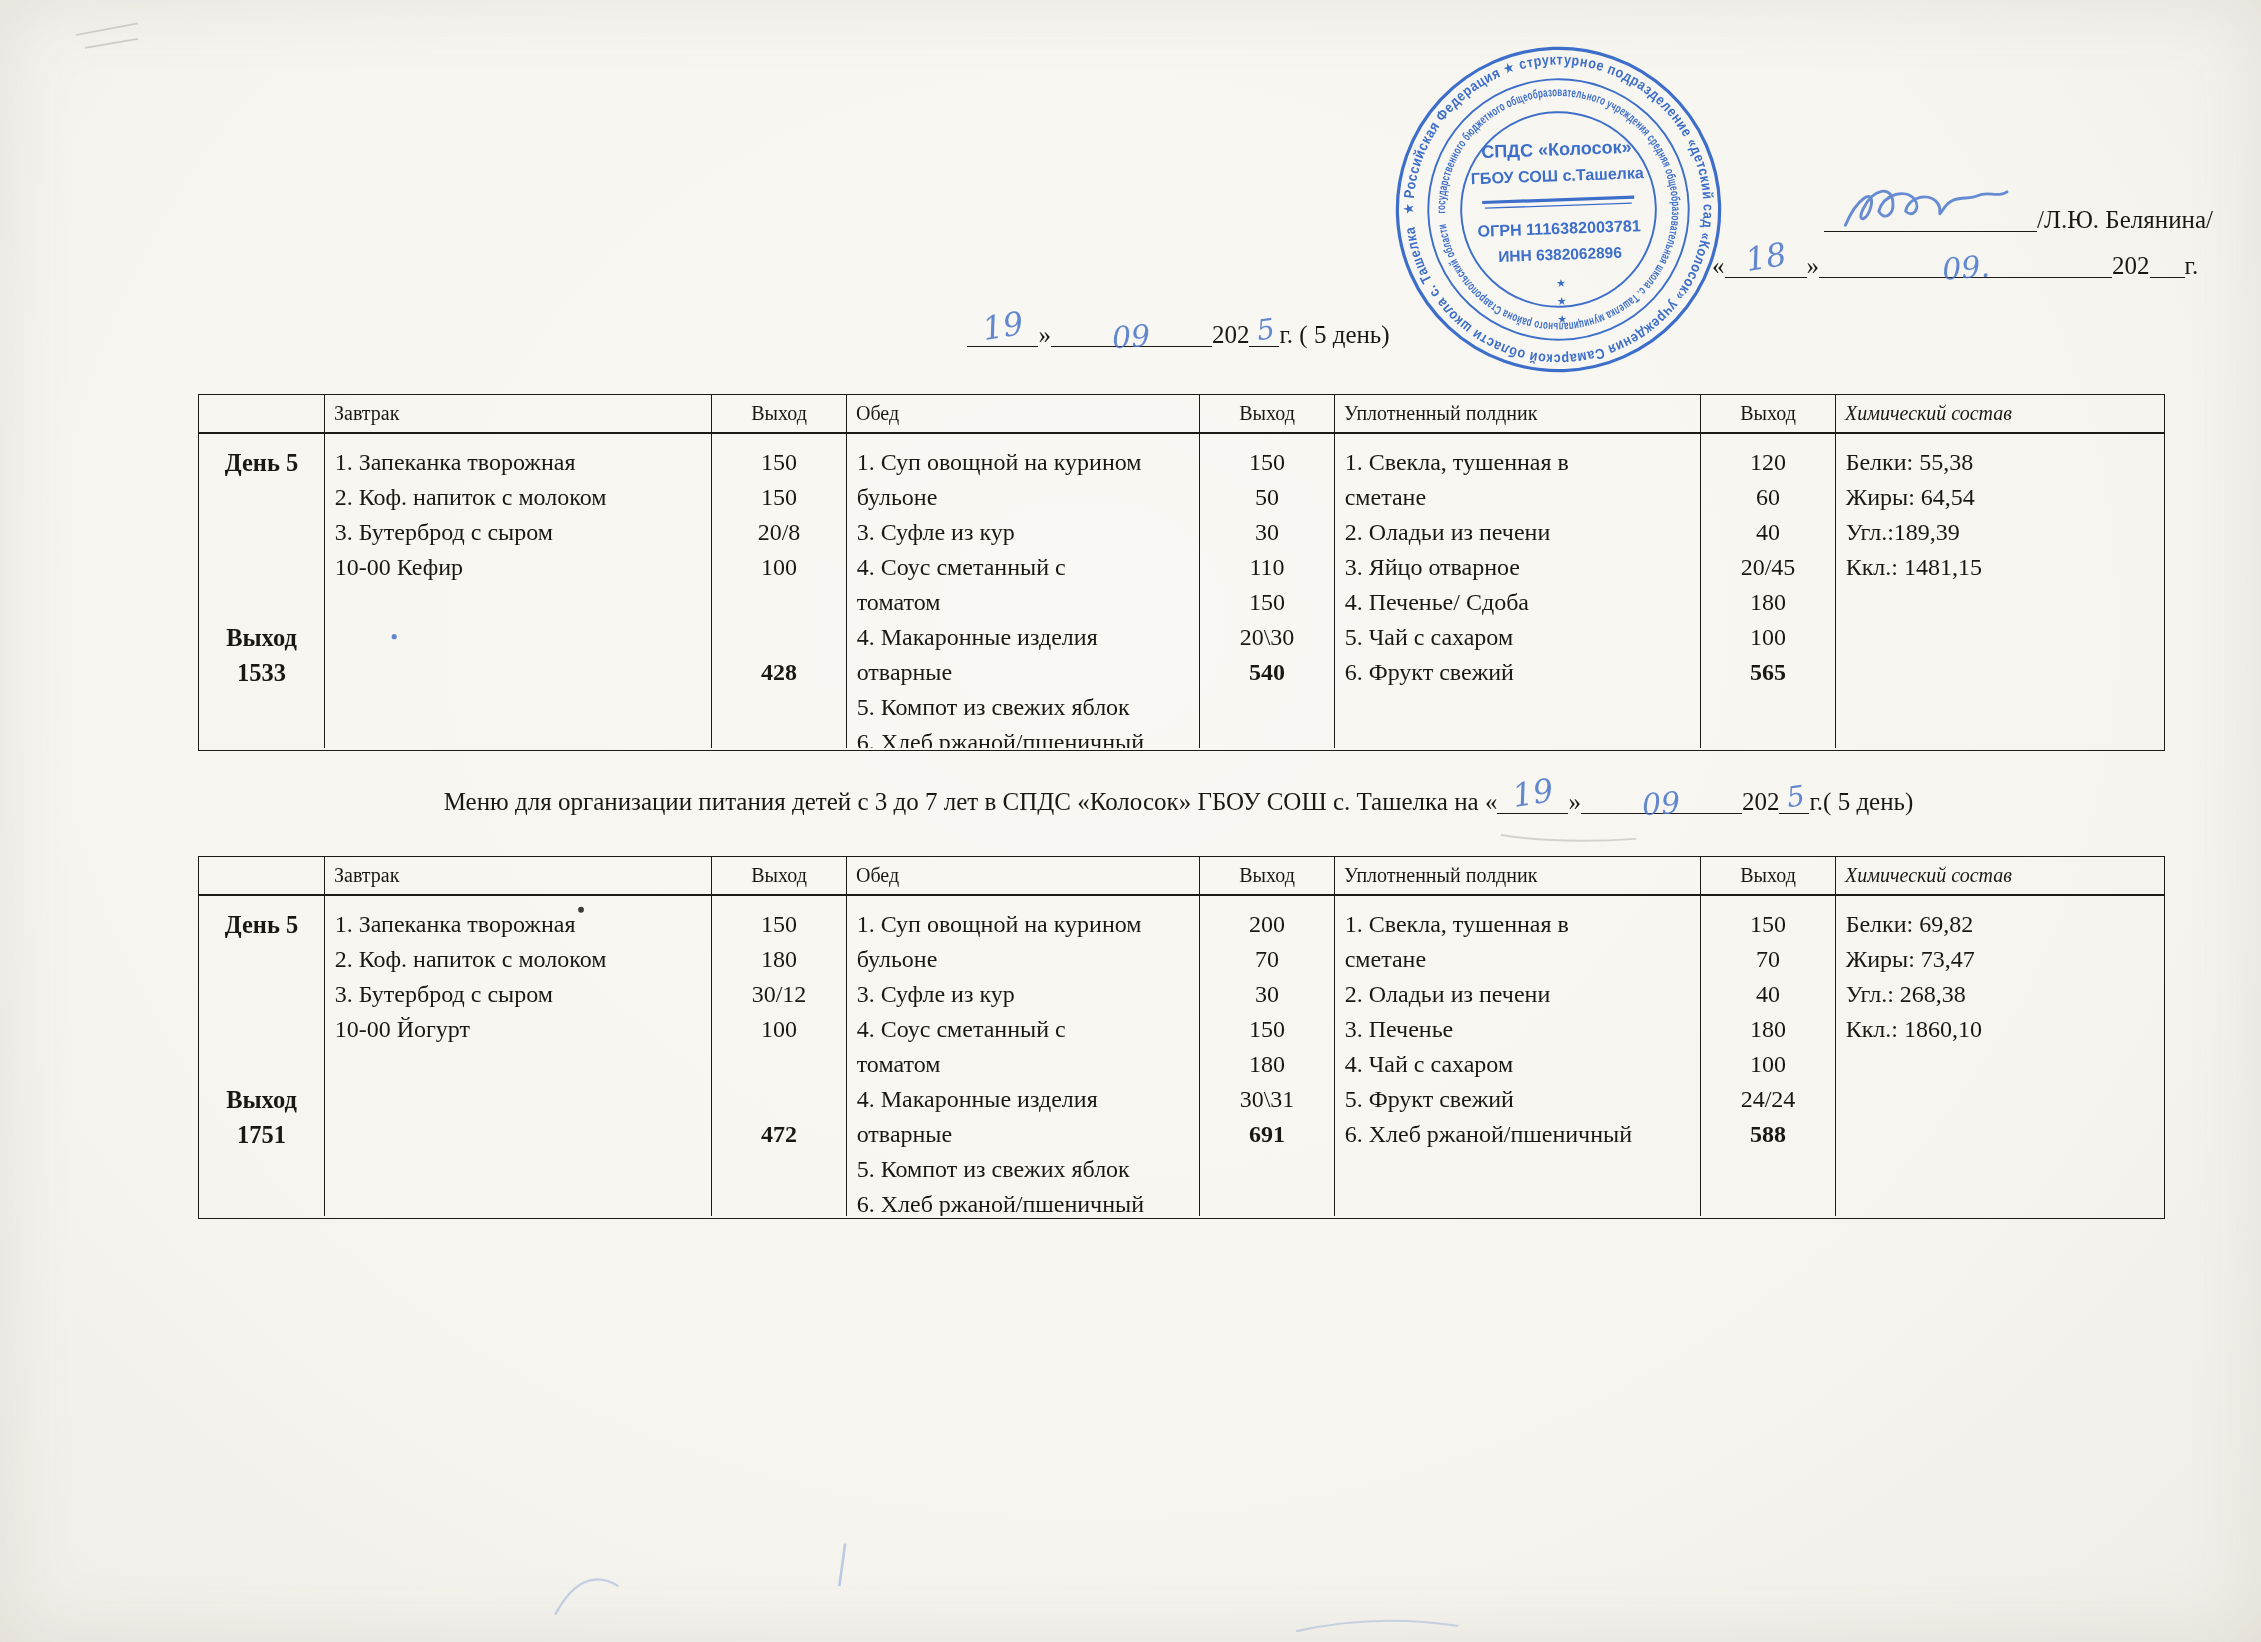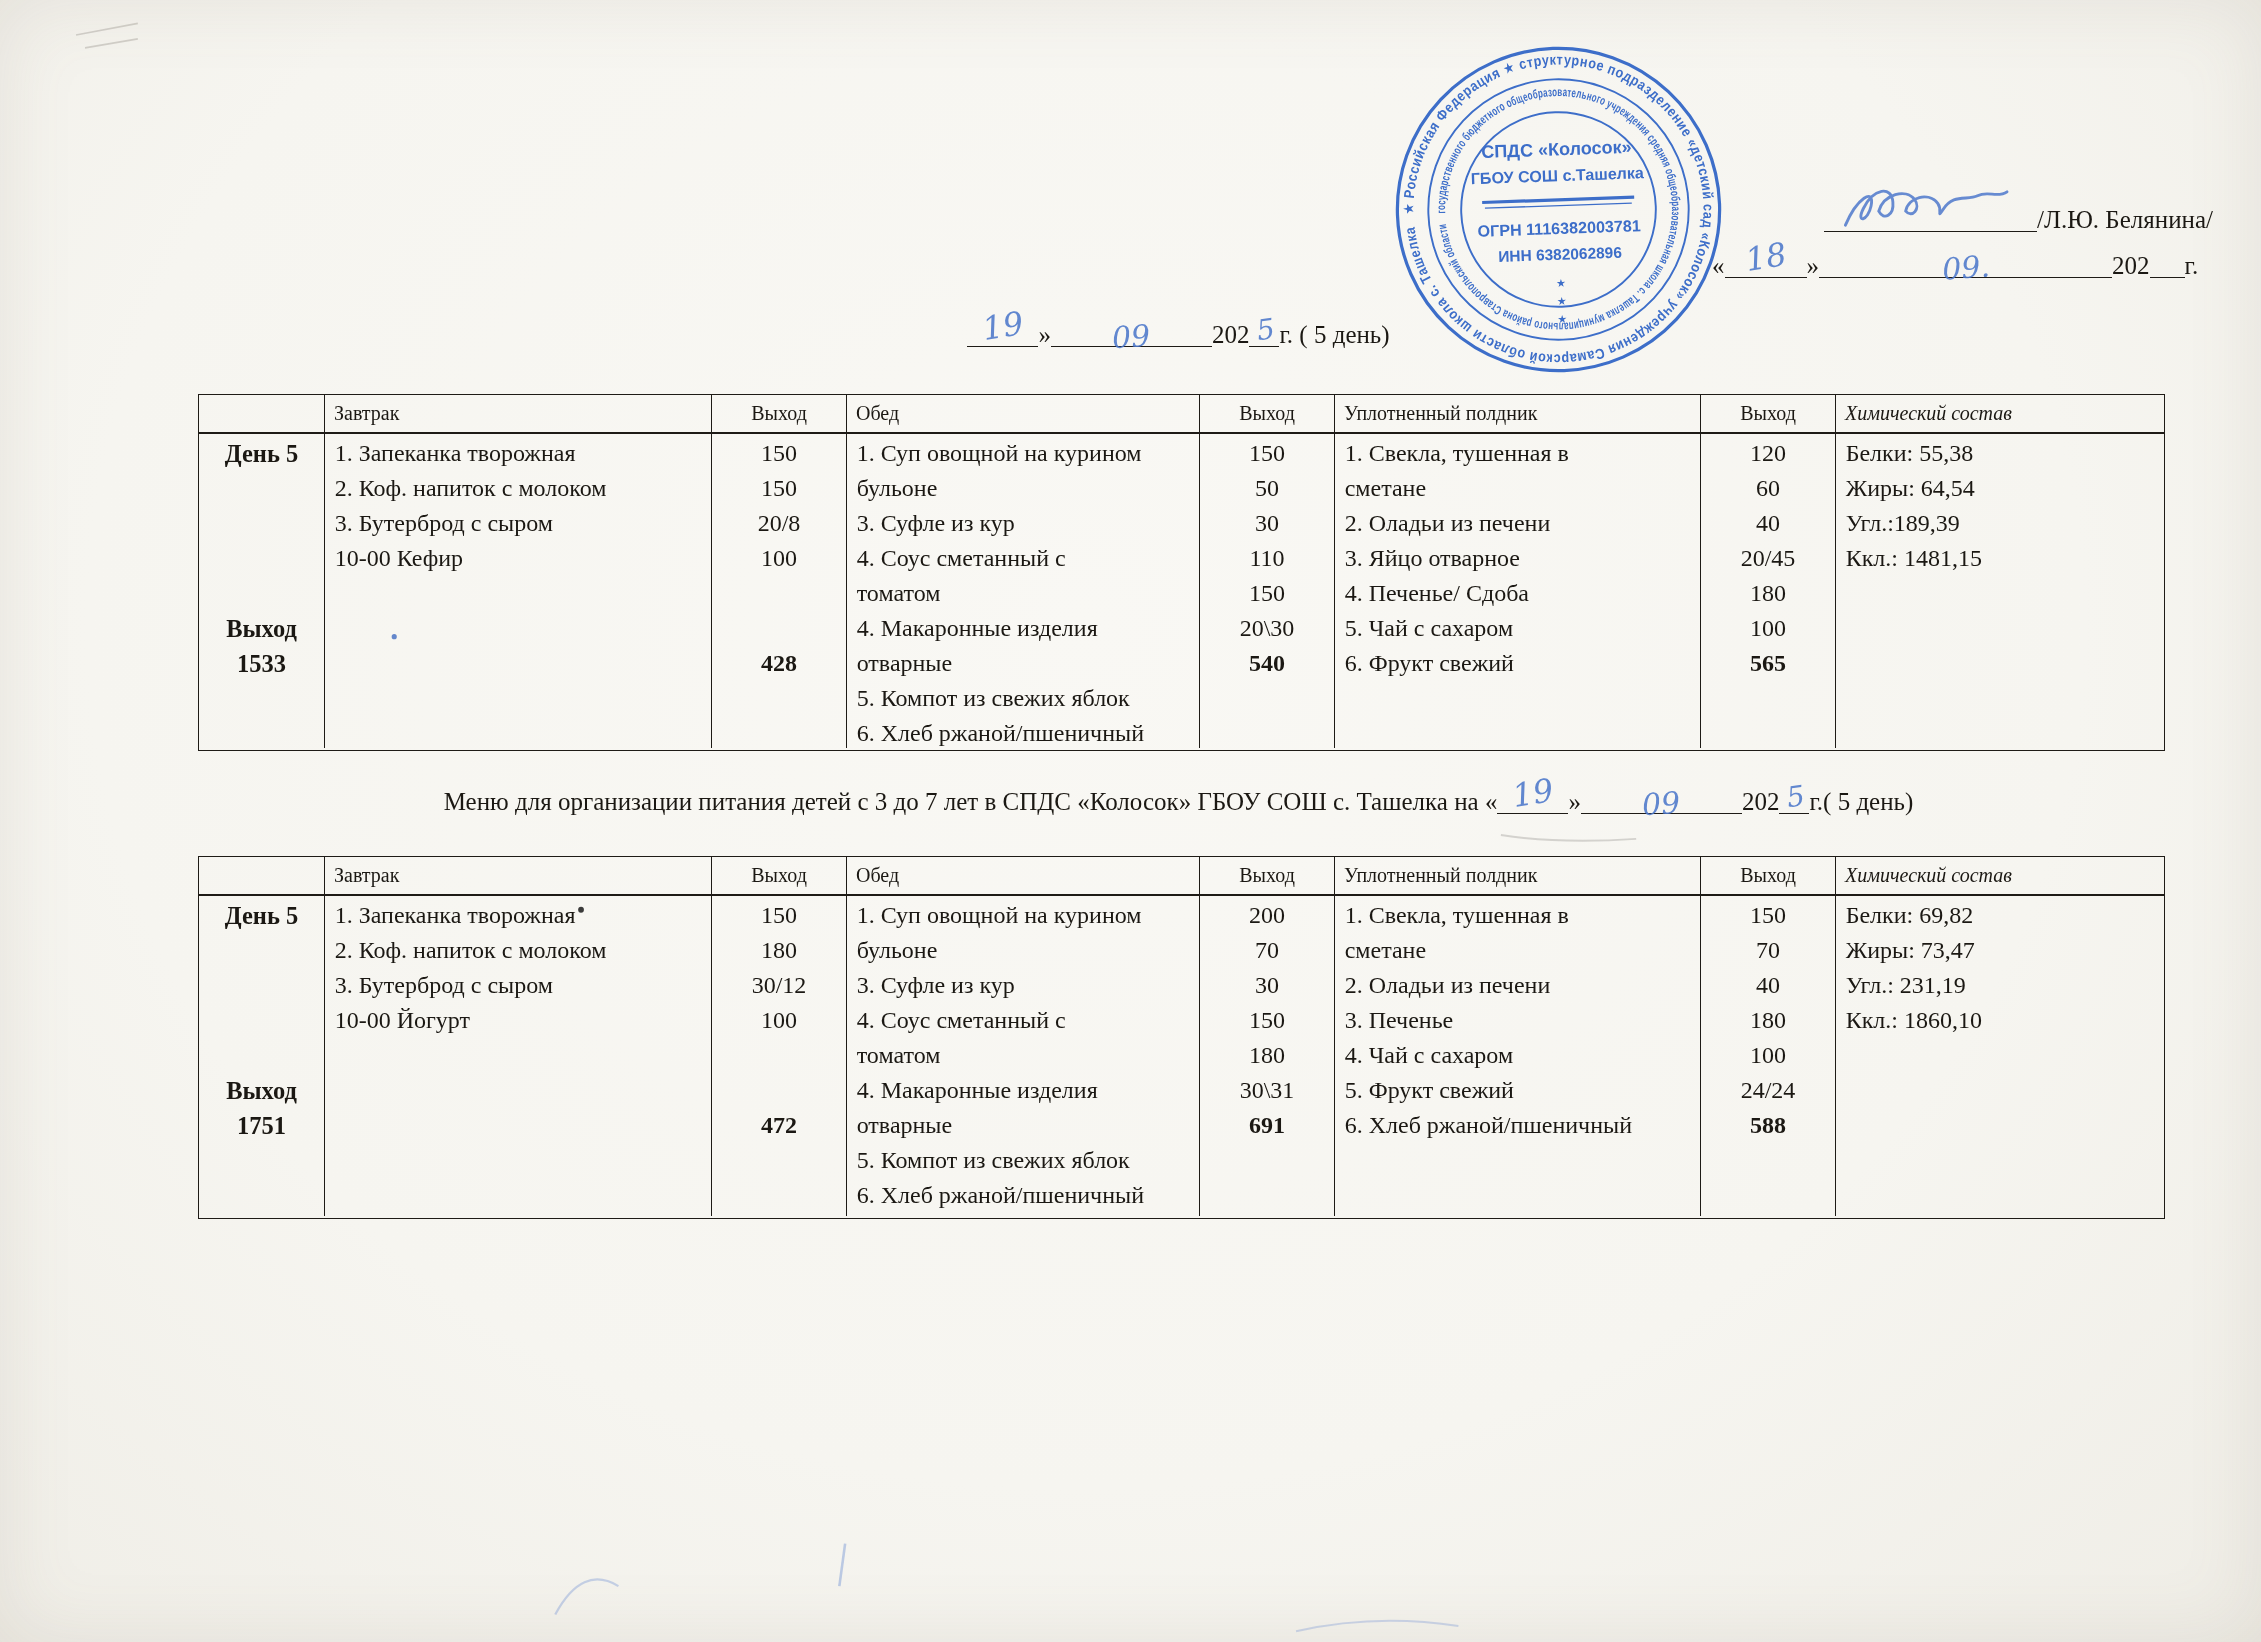--- a/index.html
+++ b/index.html
@@ -49,21 +49,21 @@
   
   .menu-table{position:absolute;left:198px;width:1965px;border:1.9px solid var(--line);background:transparent;}
   .table-1{top:394px;height:355px;}
   .table-2{top:856px;height:361px;}
   .thead,.tbody{display:grid;grid-template-columns:126px 387px 135px 353px 135px 366px 135px 329px;}
   .thead{height:37px;border-bottom:2.6px solid var(--line);}
   .thead>div{display:flex;align-items:center;font-size:20px;border-right:1.3px solid var(--line);padding-left:9px;box-sizing:border-box;text-align:center;}
   .thead>div:last-child{border-right:none;font-style:italic;}
   .thead>div.c{justify-content:center;padding-left:0;}
   .tbody{align-items:start;}
-  .cell{border-right:1.3px solid var(--line);box-sizing:border-box;height:100%;padding-top:2px;overflow:hidden;font-size:24px;}
+  .cell{border-right:1.3px solid var(--line);box-sizing:border-box;height:100%;padding-top:11px;overflow:hidden;font-size:24px;}
   .table-1 .cell{height:314px;}
   .table-2 .cell{height:320px;}
   .cell:last-child{border-right:none;}
   .cell .ln{height:35px;line-height:35px;white-space:nowrap;}
   .cell .ln.b{font-weight:bold;}
   .cell.txt{padding-left:9.7px;}
   .cell.num{text-align:center;}
   .cell.day{text-align:center;}
   .cell.day .ln{font-size:24.5px;}
 
@@ -274,21 +274,21 @@
           <div class="ln">70</div>
           <div class="ln">40</div>
           <div class="ln">180</div>
           <div class="ln">100</div>
           <div class="ln">24/24</div>
           <div class="ln b">588</div>
         </div>
       <div class="cell txt">
           <div class="ln">Белки: 69,82</div>
           <div class="ln">Жиры: 73,47</div>
-          <div class="ln">Угл.: 231,19</div>
+          <div class="ln">Угл.: 268,38</div>
           <div class="ln">Ккл.: 1860,10</div>
         </div>
     </div>
   </div>
 
   <svg class="artifacts" width="2261" height="1643" viewBox="0 0 3510 2550">
     <circle cx="612" cy="988" r="4" fill="#3f6cc2" opacity=".8"></circle>
     <circle cx="902" cy="1412" r="4.5" fill="#1a1a1a" opacity=".85"></circle>
     <path d="M862,2506 q42,-78 98,-44" fill="none" stroke="#5c83cf" stroke-width="3.5" opacity=".32"></path>
     <path d="M1312,2396 l-9,66" fill="none" stroke="#5c83cf" stroke-width="4" opacity=".38"></path>

